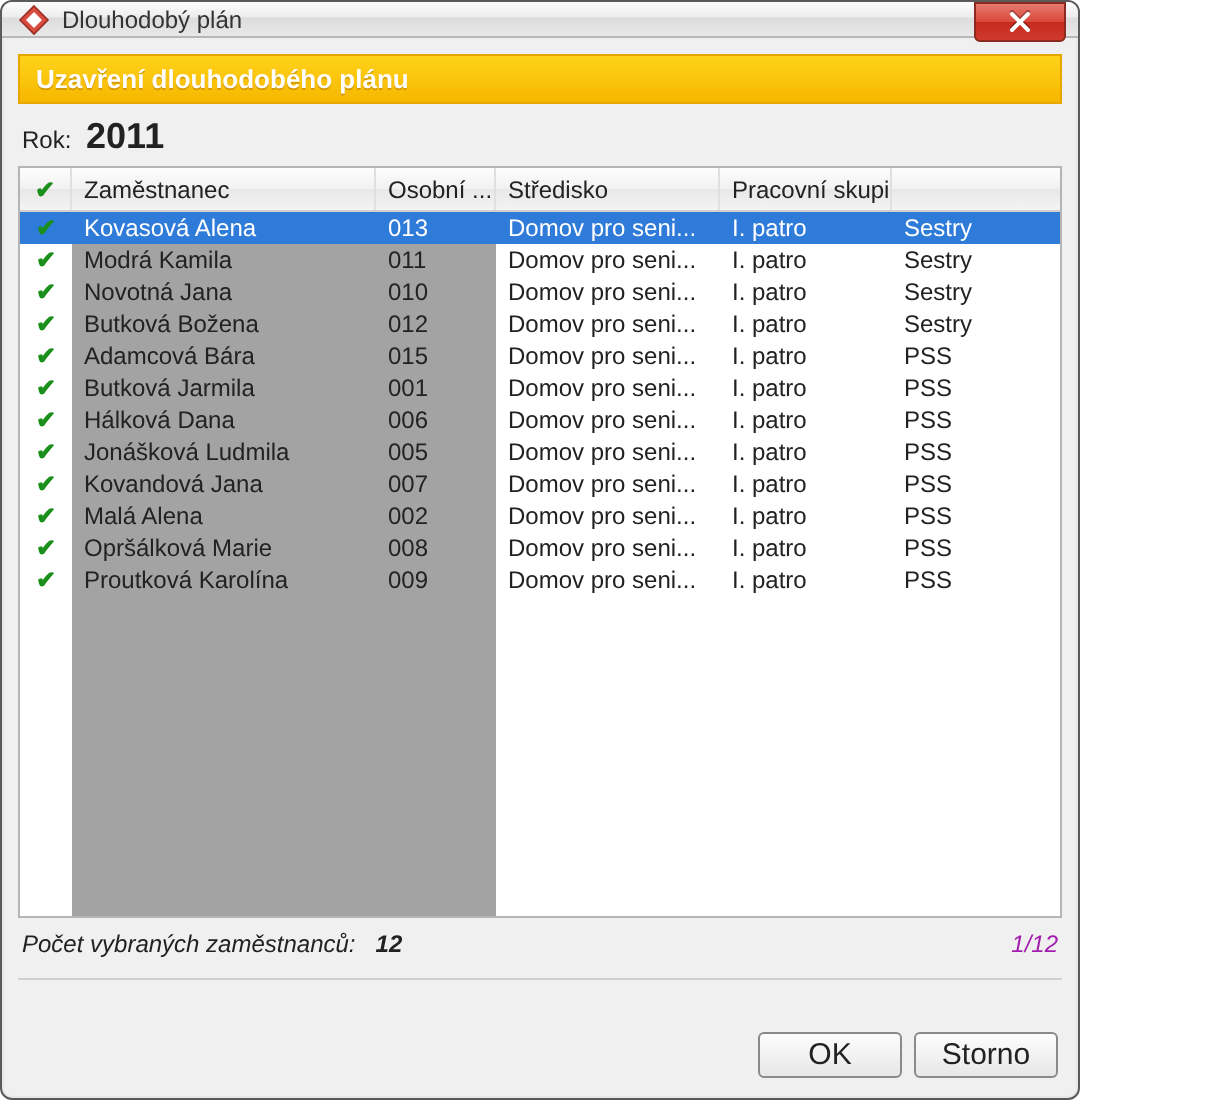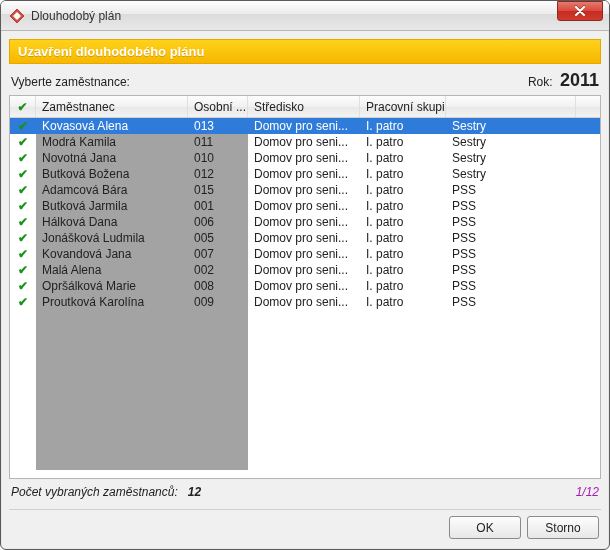--- a/index.html
+++ b/index.html
@@ -5,21 +5,21 @@
   * { box-sizing: border-box; }
   html, body {
     margin: 0; padding: 0;
     width: 610px; height: 550px;
     font-family: "Segoe UI", Tahoma, Arial, sans-serif;
     font-size: 12px;
     background: #fff;
     overflow: hidden;
   }
   .window {
-    width: 610px; height: 550px;
+    width: 540px; height: 550px;
     border: 1px solid #5a5a5a;
     border-radius: 6px;
     background: #f0f0f0;
     display: flex;
     flex-direction: column;
     box-shadow: inset 0 0 0 1px #e8e8e8;
   }
   .titlebar {
     height: 30px;
     background: linear-gradient(to bottom, #fdfdfd 0%, #ececec 45%, #dcdcdc 46%, #e8e8e8 100%);
@@ -166,26 +166,27 @@
     justify-content: flex-end;
     gap: 6px;
     padding: 0 2px 2px;
   }
   .btn {
     min-width: 72px;
     height: 23px;
     border: 1px solid #8a8a8a;
     border-radius: 3px;
     background: linear-gradient(to bottom, #fdfdfd, #e7e7e7);
-    font-size: 12px;
+    font-size: 15px;
     cursor: pointer;
     display: inline-flex;
     align-items: center;
     justify-content: center;
     color: #222;
+    margin-top: 20px;
   }
   
   .grid-body::-webkit-scrollbar { width: 16px; }
   .grid-body::-webkit-scrollbar-track { background: #f2f2f2; border-left:1px solid #e0e0e0; }
   .grid-body::-webkit-scrollbar-thumb { background: #c9c9c9; border:1px solid #a8a8a8; border-radius:2px; }
 </style>
 </head>
 <body>
 
 <div class="window">
@@ -203,21 +204,20 @@
         <path d="M2 1 L10 9 M10 1 L2 9" stroke="#fff" stroke-width="2" stroke-linecap="round"></path>
       </svg>
     </div>
   </div>
 
   <div class="client">
 
     <div class="banner">Uzavření dlouhodobého plánu</div>
 
     <div class="subhead">
-      <span>Vyberte zaměstnance:</span>
       <span class="year">
         <span>Rok:</span>
         <b>2011</b>
       </span>
     </div>
 
     <div class="grid-wrap">
       <div class="grid-header">
         <div class="hcell">
           <span class="check-icon">✔</span>

